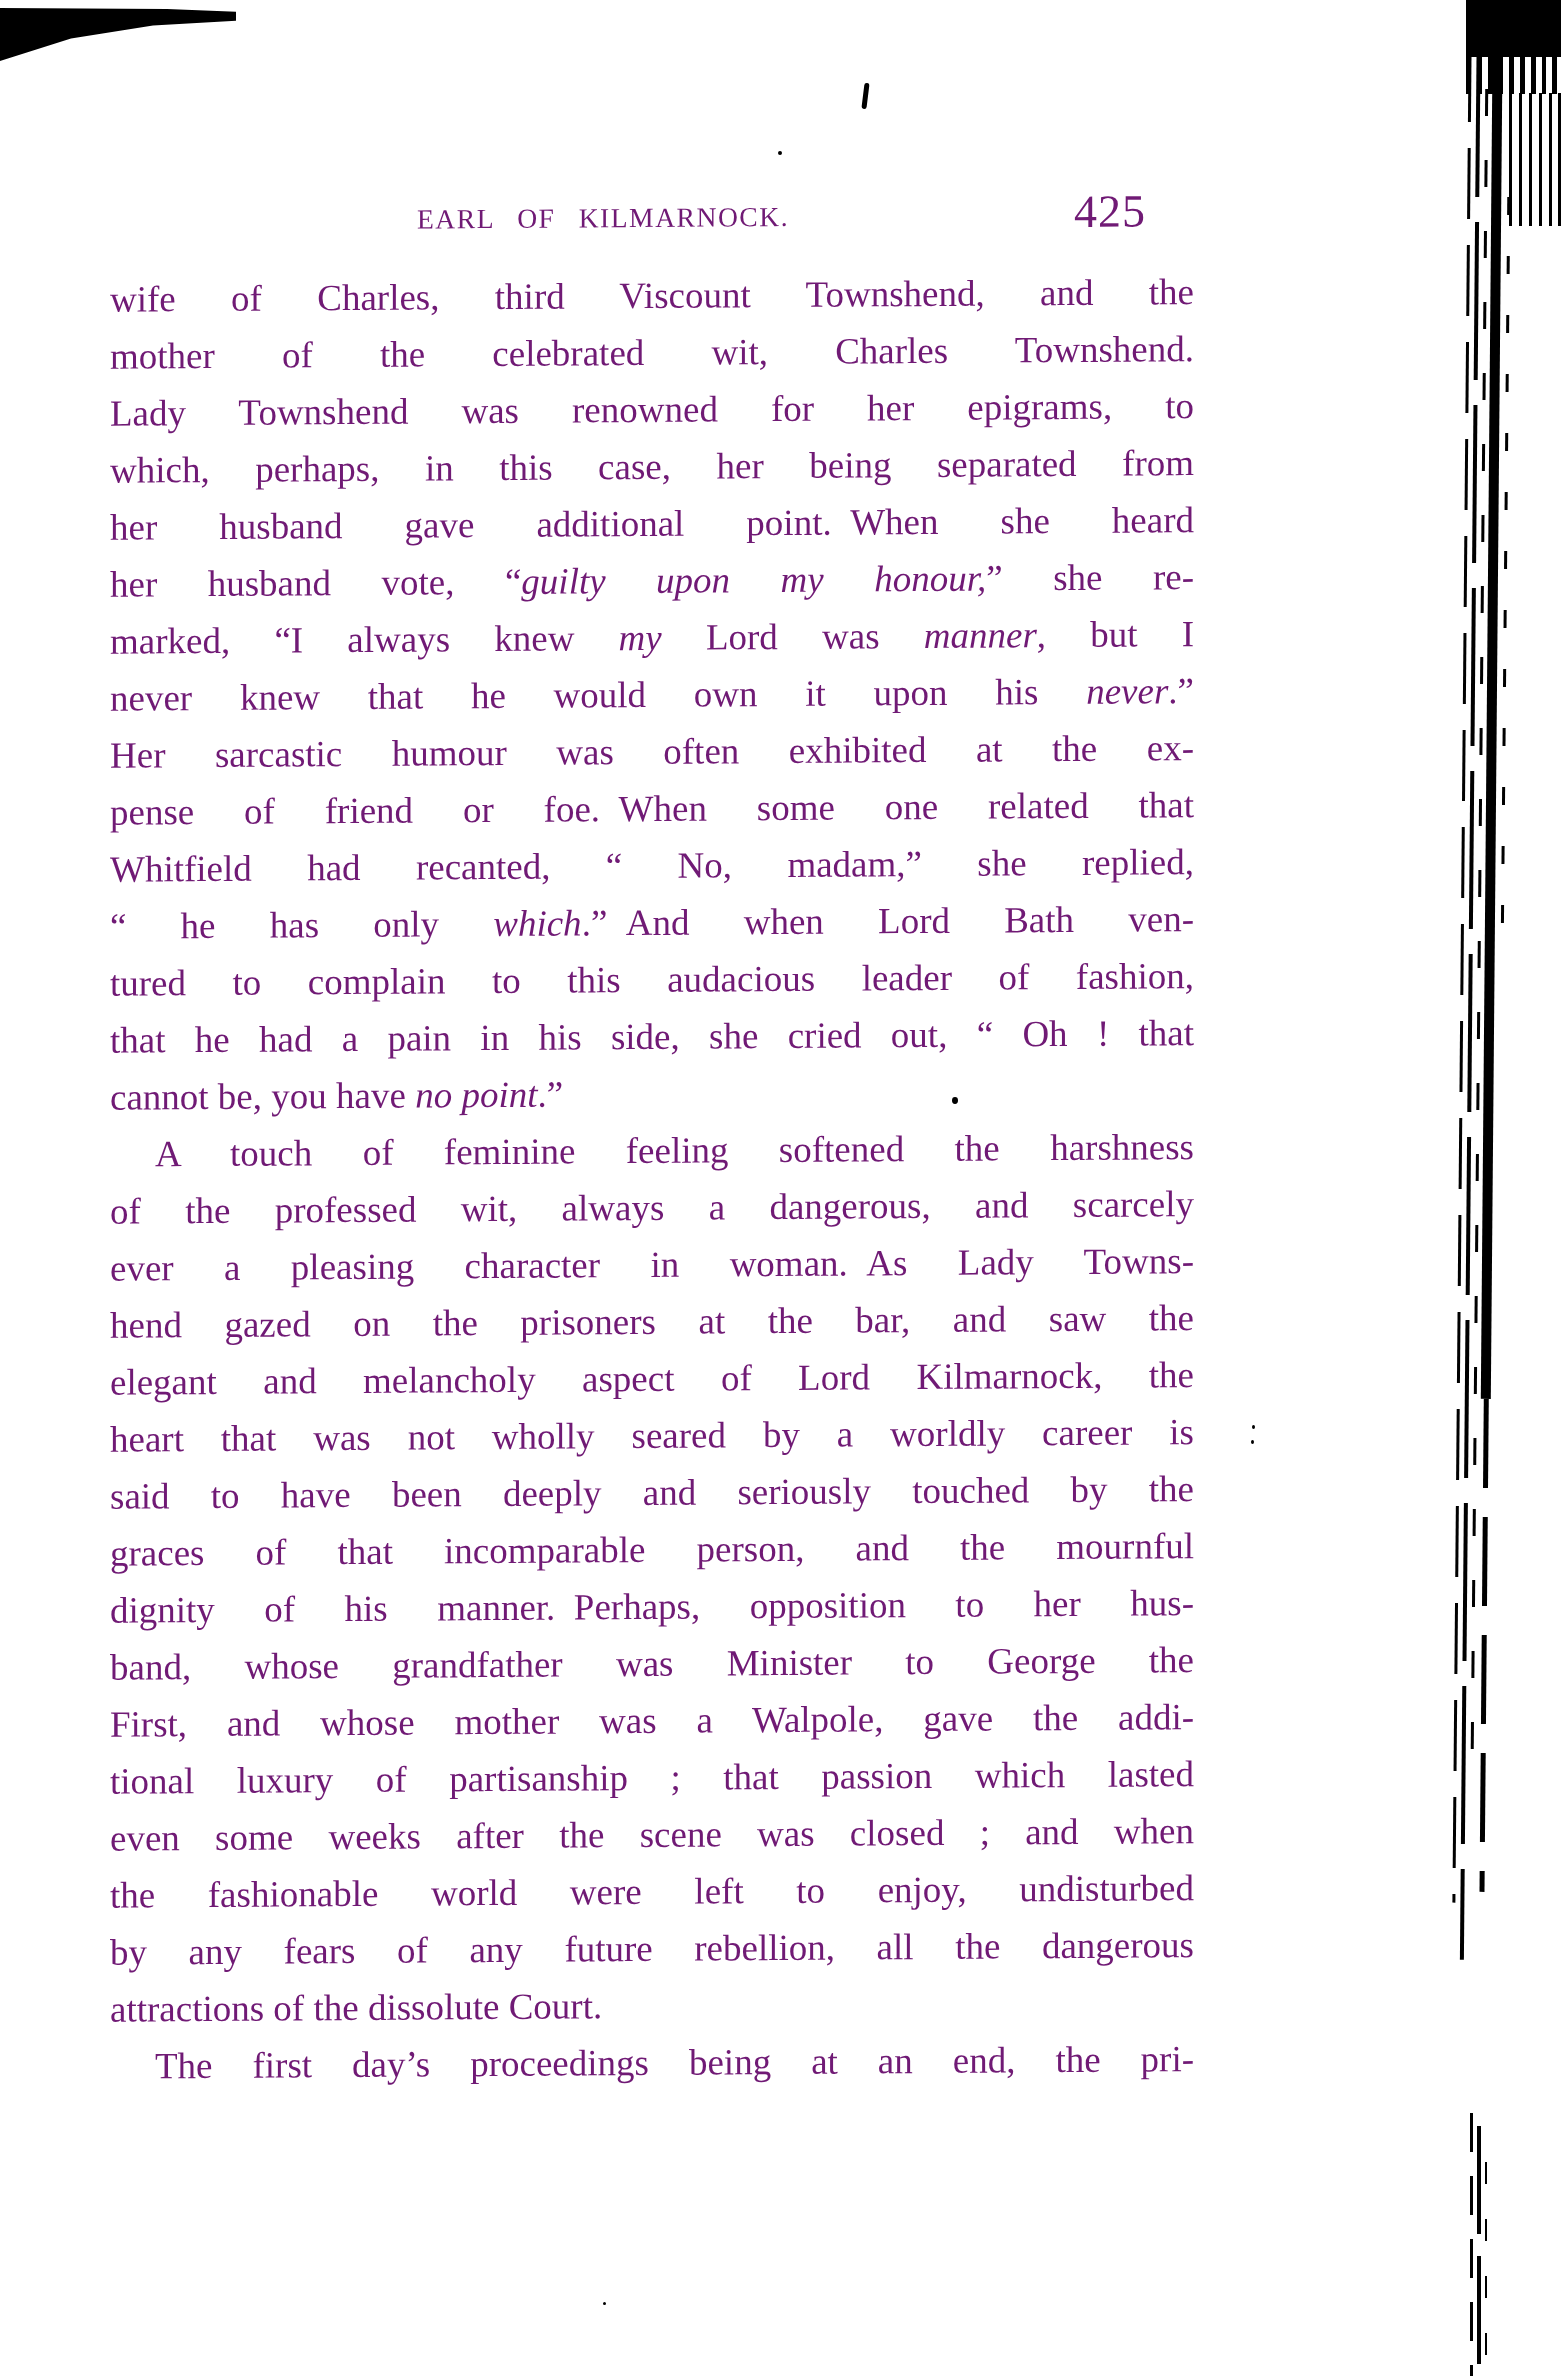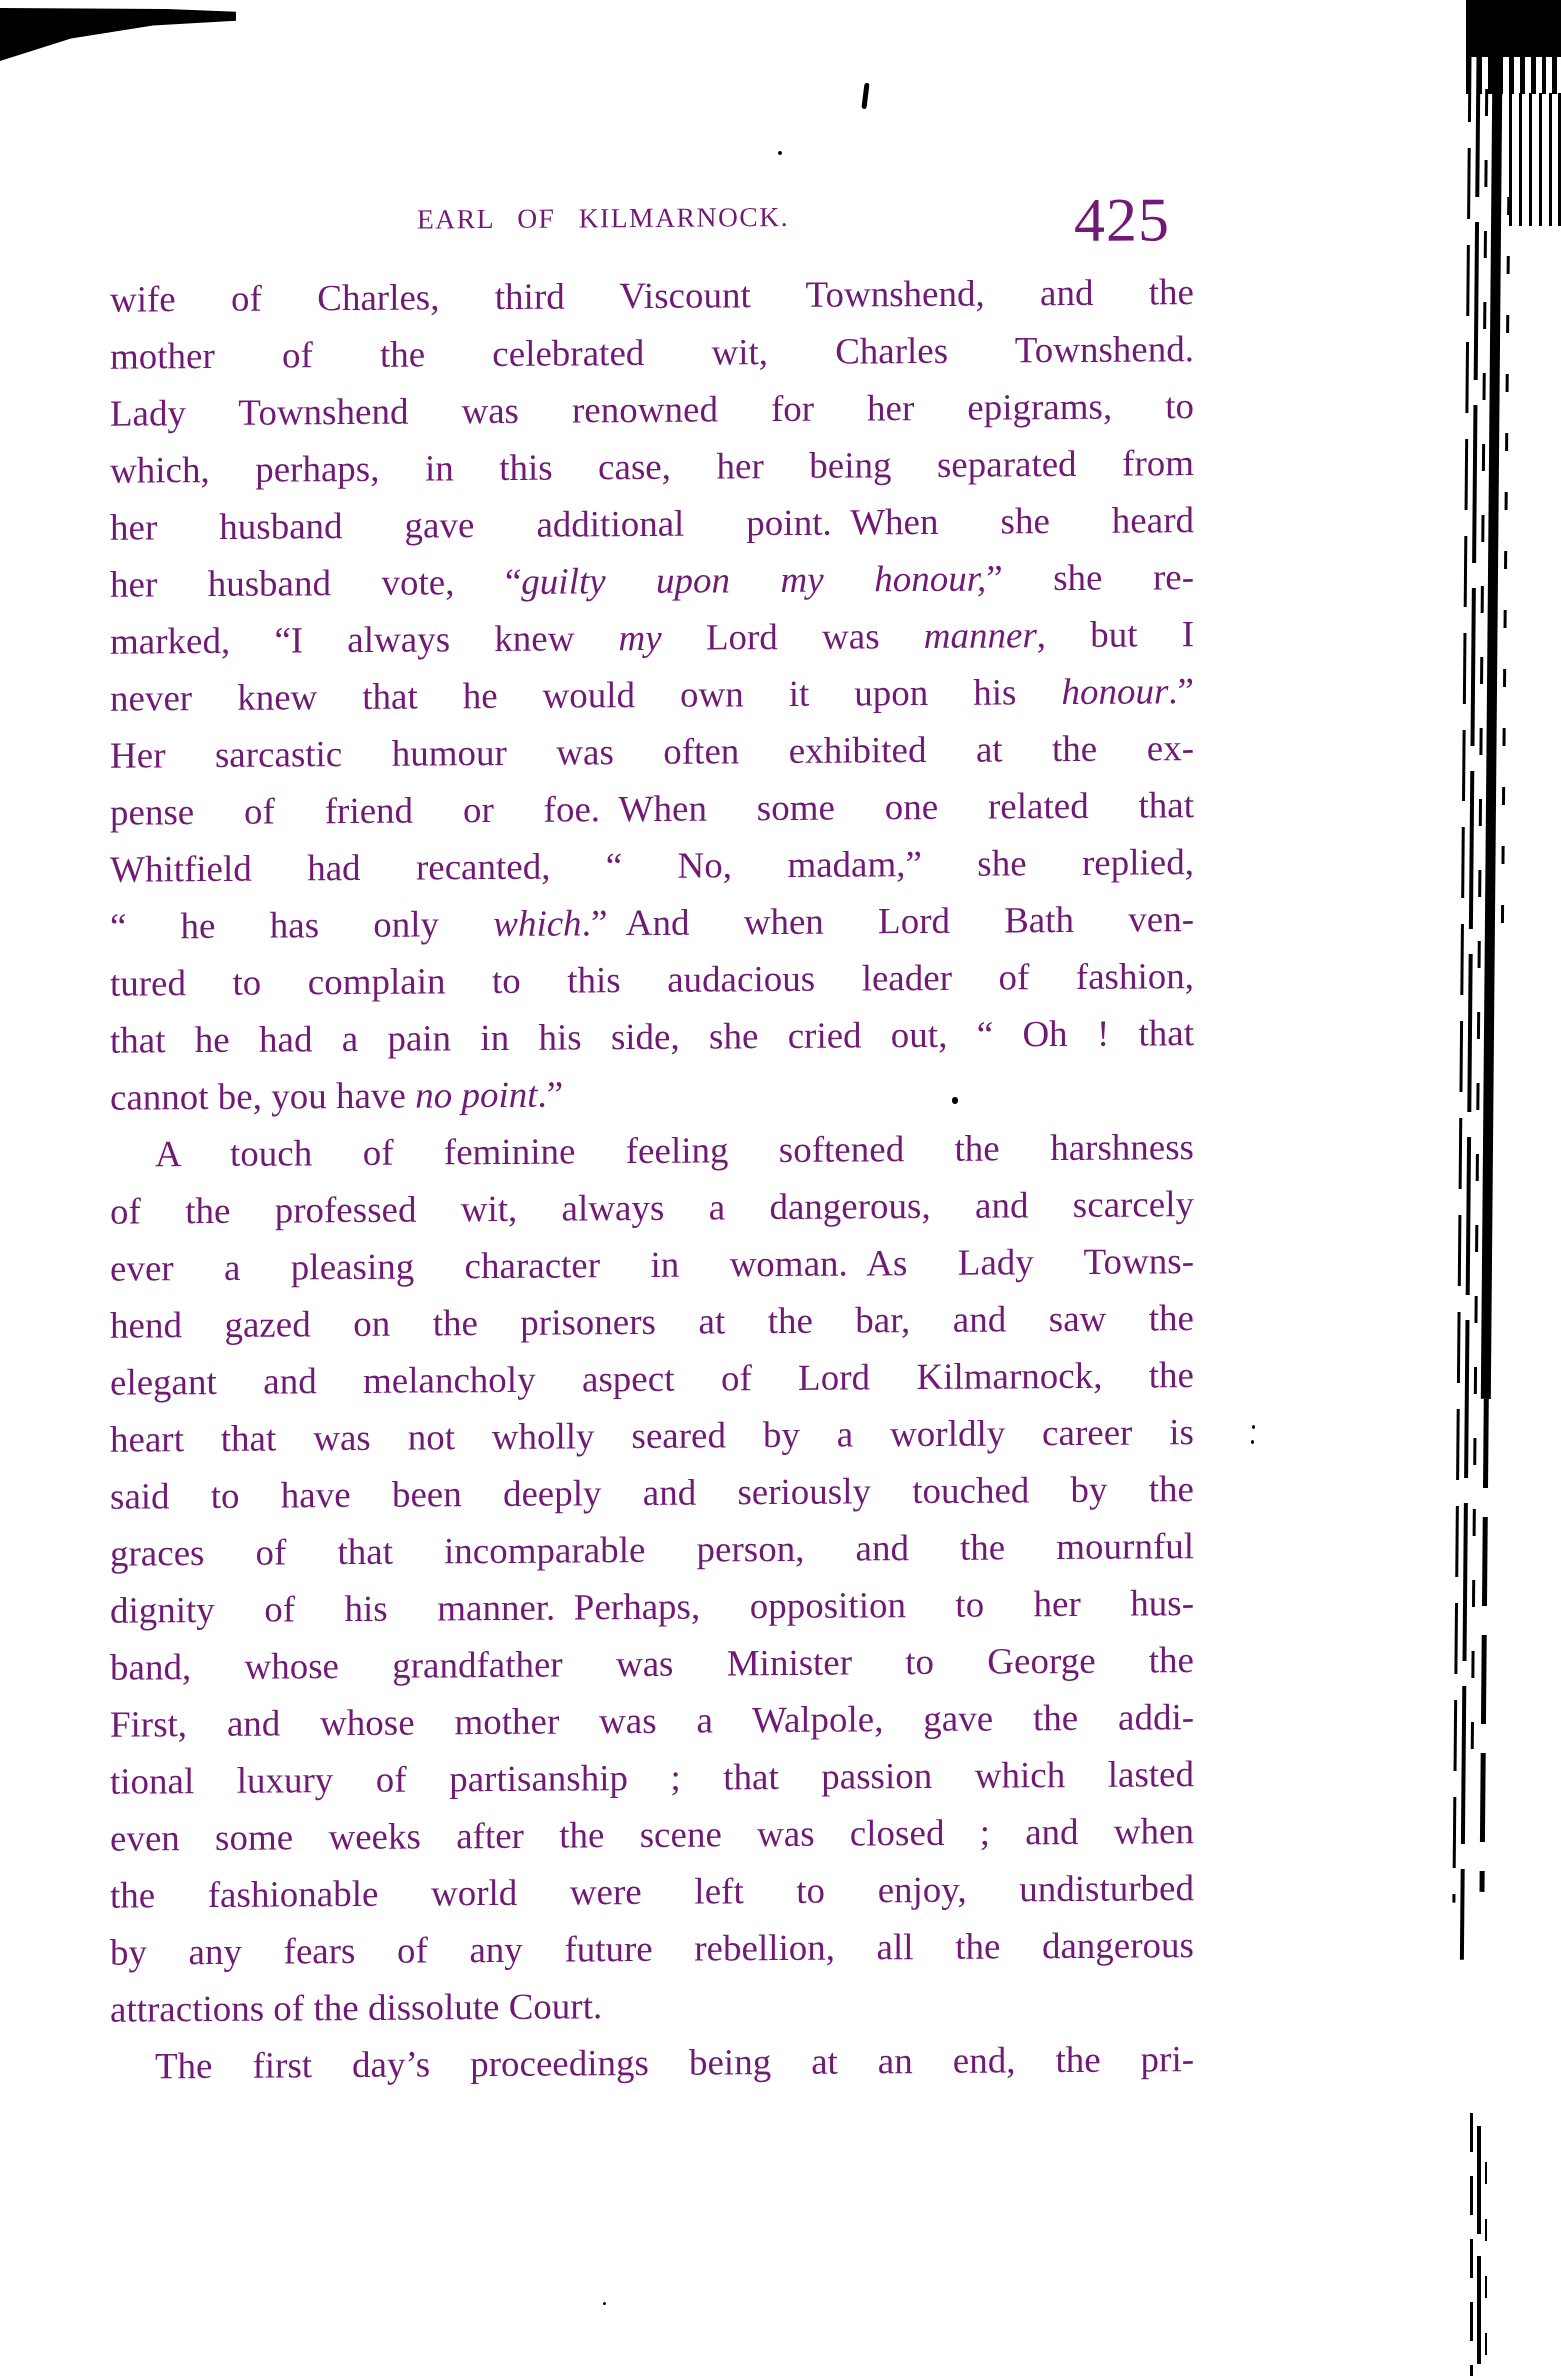--- a/index.html
+++ b/index.html
@@ -30,21 +30,21 @@
     text-align: center;
     font-size: 27.6px;
     letter-spacing: 1.5px;
     word-spacing: 14.8px;
     white-space: nowrap;
   }
   .page-number {
     position: absolute;
     left: 1074px;
     top: 187px;
-    font-size: 62px;
+    font-size: 46px;
     letter-spacing: 1px;
   }
   .body-text {
     position: absolute;
     left: 110px;
     top: 266px;
     width: 1084px;
     font-size: 37px;
     line-height: 57px;
   }
@@ -151,21 +151,21 @@
     <div class="running-head">EARL OF KILMARNOCK.</div>
     <div class="page-number">425</div>
     <div class="body-text">
         <div class="line full"><span>wife of Charles, third Viscount Townshend, and the</span></div>
         <div class="line full"><span>mother of the celebrated wit, Charles Townshend.</span></div>
         <div class="line full"><span>Lady Townshend was renowned for her epigrams, to</span></div>
         <div class="line full"><span>which, perhaps, in this case, her being separated from</span></div>
         <div class="line full"><span>her husband gave additional point. When she heard</span></div>
         <div class="line full"><span>her husband vote, “</span><span class="it">guilty upon my honour,</span><span>” she re-</span></div>
         <div class="line full"><span>marked, “I always knew </span><span class="it">my</span><span> Lord was </span><span class="it">manner</span><span>, but I</span></div>
-        <div class="line full"><span>never knew that he would own it upon his </span><span class="it">honour</span><span>.”</span></div>
+        <div class="line full"><span>never knew that he would own it upon his </span><span class="it">never</span><span>.”</span></div>
         <div class="line full"><span>Her sarcastic humour was often exhibited at the ex-</span></div>
         <div class="line full"><span>pense of friend or foe. When some one related that</span></div>
         <div class="line full"><span>Whitfield had recanted, “ No, madam,” she replied,</span></div>
         <div class="line full"><span>“ he has only </span><span class="it">which</span><span>.” And when Lord Bath ven-</span></div>
         <div class="line full"><span>tured to complain to this audacious leader of fashion,</span></div>
         <div class="line full"><span>that he had a pain in his side, she cried out, “ Oh ! that</span></div>
         <div class="line"><span>cannot be, you have </span><span class="it">no point</span><span>.”</span></div>
         <div class="line full indent"><span>A touch of feminine feeling softened the harshness</span></div>
         <div class="line full"><span>of the professed wit, always a dangerous, and scarcely</span></div>
         <div class="line full"><span>ever a pleasing character in woman. As Lady Towns-</span></div>

